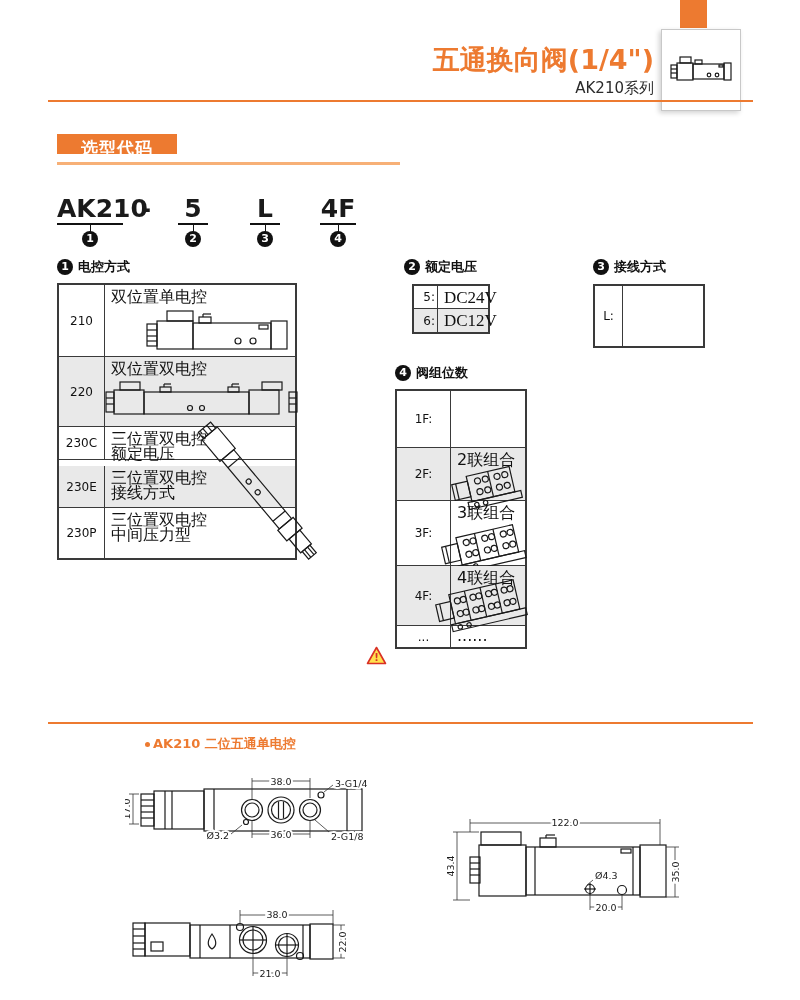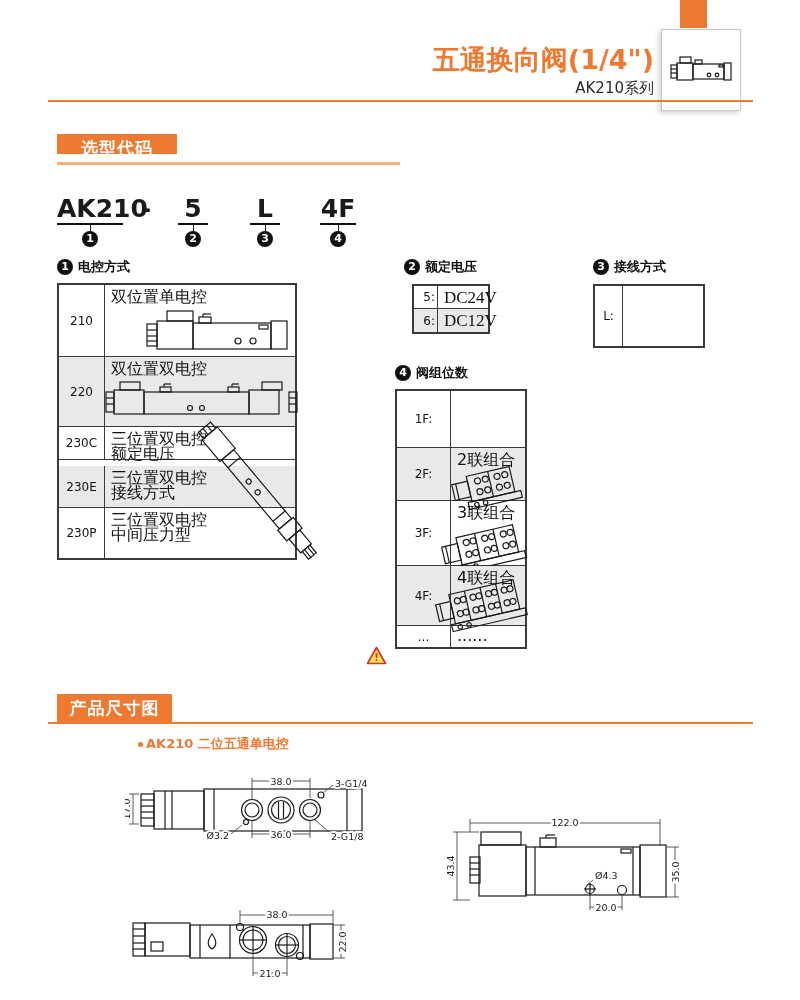--- a/index.html
+++ b/index.html
@@ -61,21 +61,21 @@
   svg { display:block; }
   .lineart { stroke:#1a1a1a; fill:none; stroke-width:1.2; }
   .dim { stroke:#333; fill:none; stroke-width:0.8; }
   .dimtext { font-size:9.5px; fill:#1a1a1a; stroke:#fff; stroke-width:4px; paint-order:stroke; font-family:"DejaVu Sans",sans-serif; }
 
   
   #note { left:366px; top:646px; display:flex; gap:5px; align-items:flex-start; }
   #note-text1 { font-size:10px; color:#222; }
   #note-text2 { font-size:9px; color:#222; padding-left:10px; }
 
-  #bullet-line { left:138px; top:735px; color:#ED7A30; font-weight:bold; font-size:13px; }
+  #bullet-line { left:145px; top:735px; color:#ED7A30; font-weight:bold; font-size:13px; }
   #bullet-line .dot { display:inline-block; width:5px; height:5px; border-radius:50%; background:#ED7A30; vertical-align:middle; margin-right:3px; }
 
   #diag-wrap { left:192px; top:420px; width:130px; height:160px; pointer-events:none; }
 </style>
 </head>
 <body>
 
 <div id="page">
 
   <div class="abs" id="corner-tab"></div>
@@ -358,21 +358,20 @@
     </div>
   </div>
 
   <div class="abs" id="note">
     <svg width="21" height="19" viewBox="0 0 21 19">
       <path d="M10.5,1.5 L19.5,17.5 L1.5,17.5 Z" fill="#FFE14D" stroke="#D93025" stroke-width="1.6" stroke-linejoin="round"></path>
       <text x="10.5" y="15" text-anchor="middle" font-size="10" font-weight="bold" fill="#D93025">!</text>
     </svg>
   </div>
 
-  <div class="abs sec-block" id="dim-block">产品尺寸图</div>
   <div class="abs" id="hr2"></div>
   <div class="abs" id="bullet-line">
     <span class="dot"></span><span>AK210 二位五通单电控</span>
   </div>
 
   <svg class="abs" style="left:125px;top:770px;" width="270" height="92" viewBox="0 0 270 92">
     <g class="lineart">
       <rect x="16" y="24" width="13" height="32"></rect>
       <line x1="16" y1="30" x2="29" y2="30"></line>
         <line x1="16" y1="36" x2="29" y2="36"></line>

